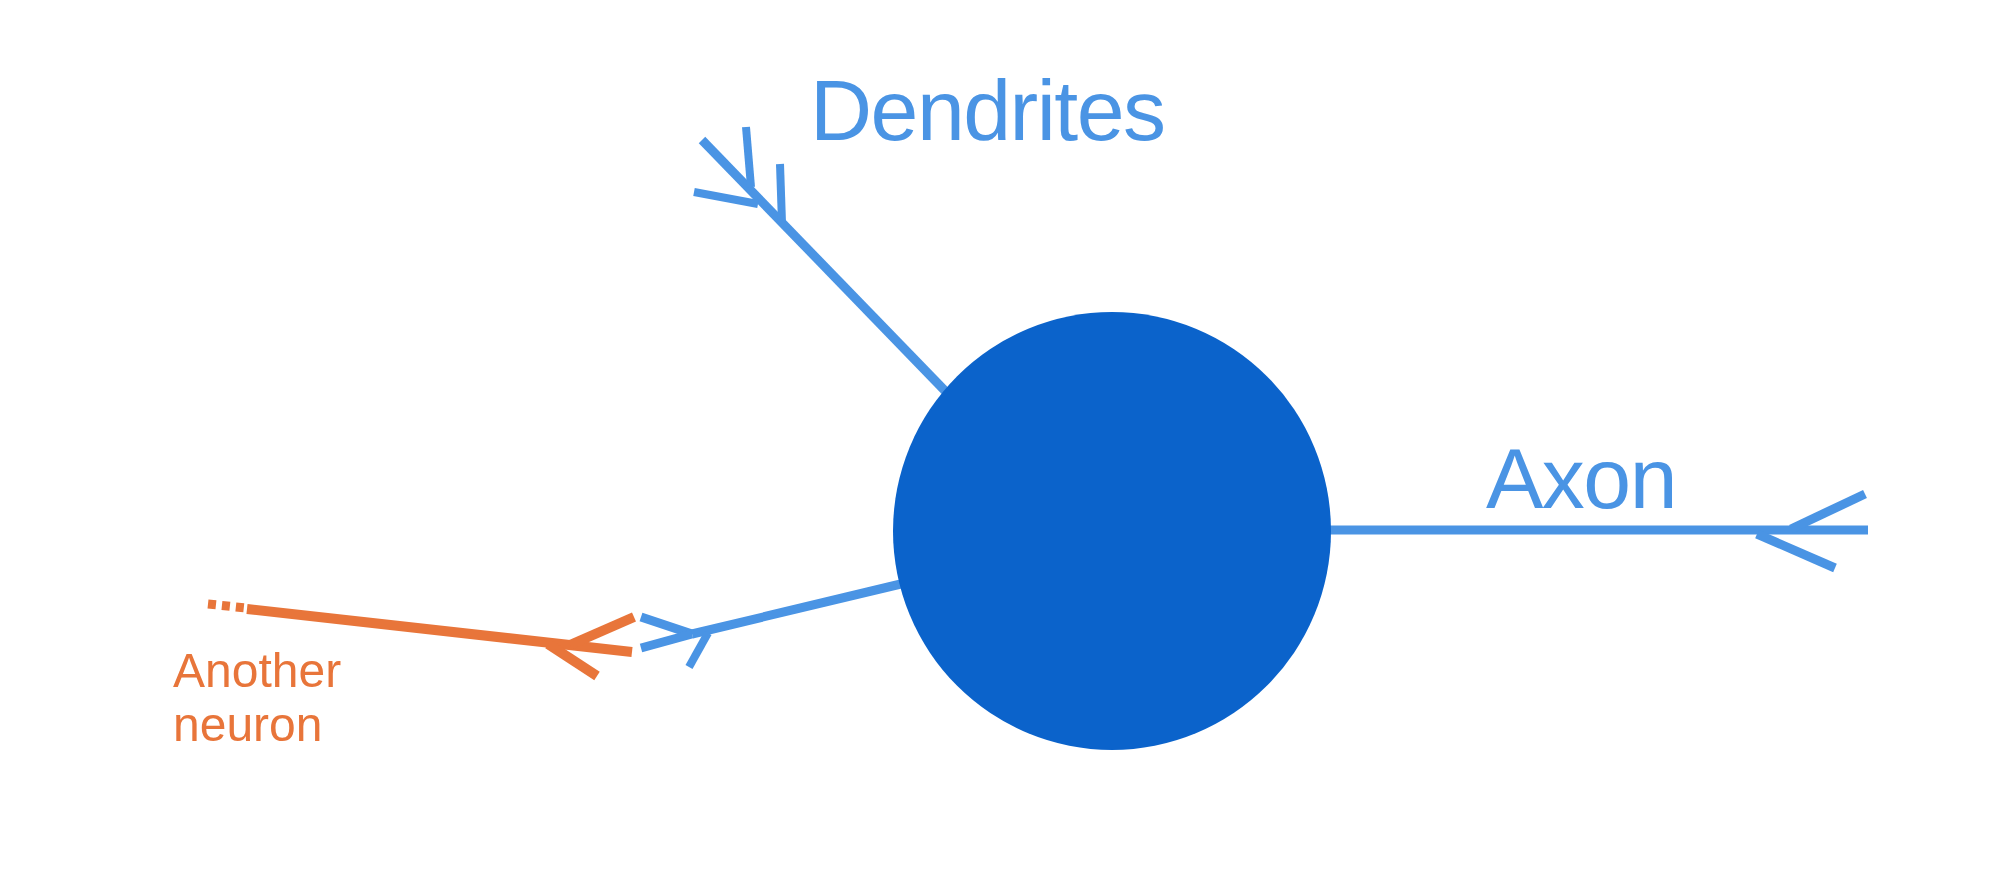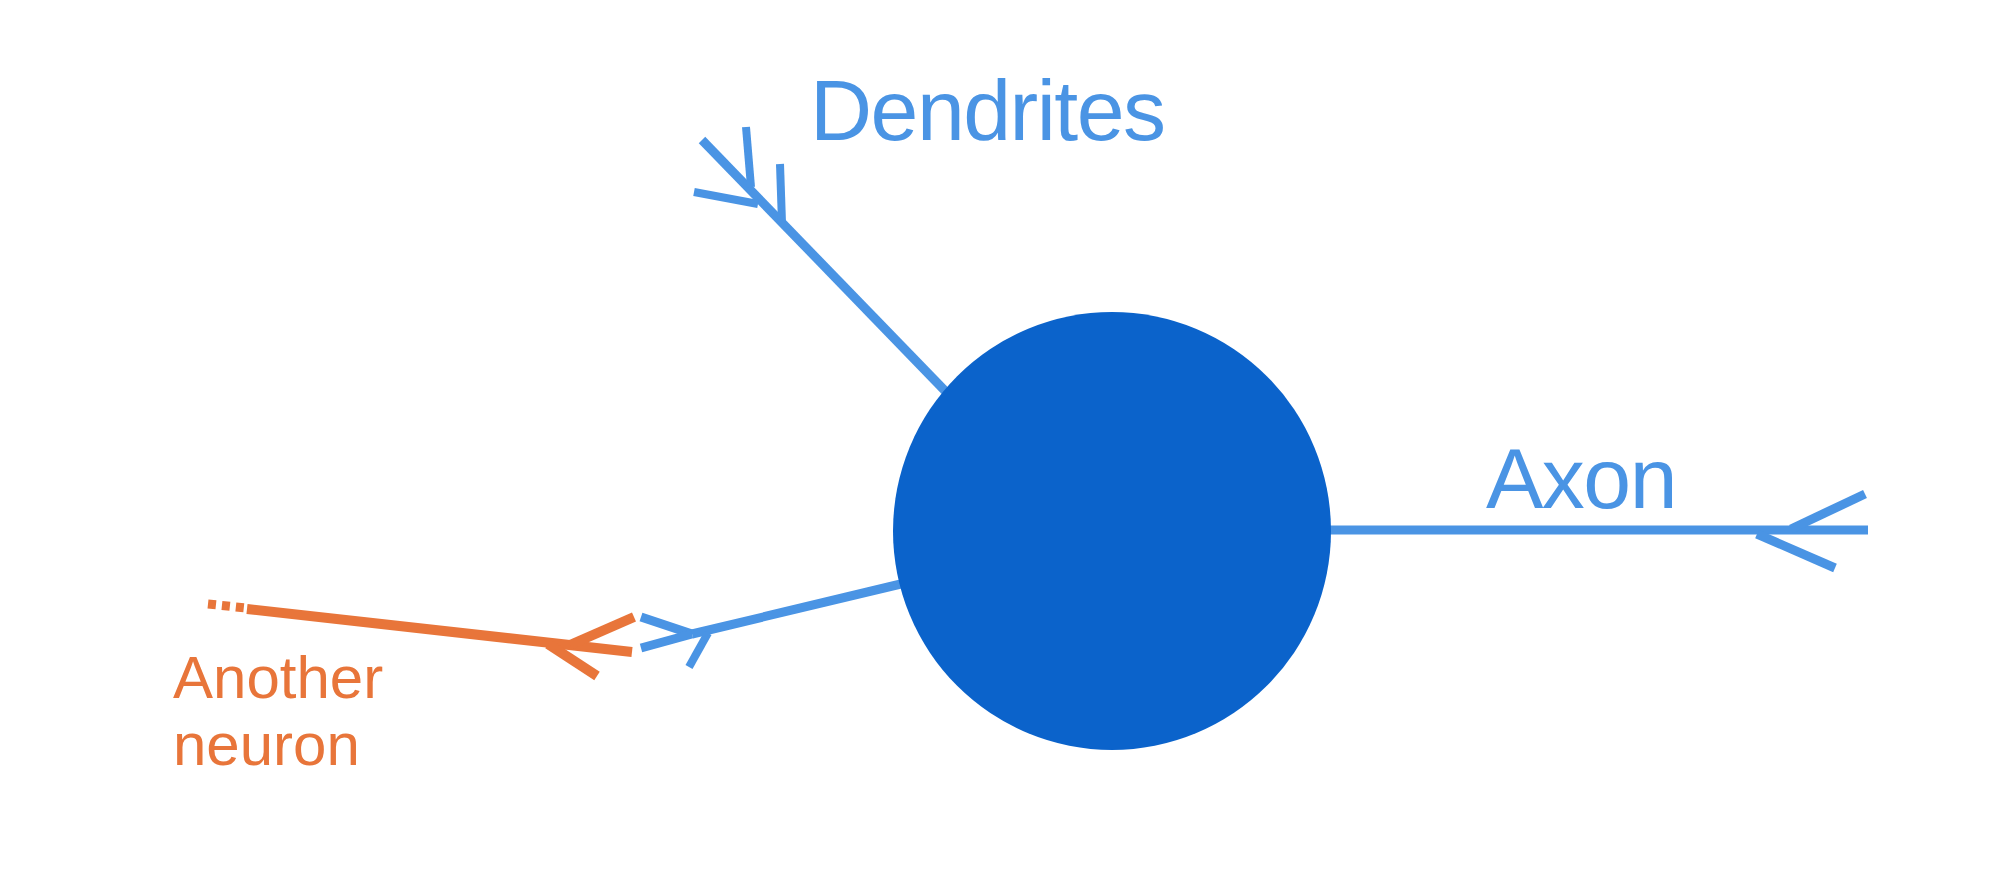--- a/index.html
+++ b/index.html
@@ -49,21 +49,21 @@
     left: 1486px;
     top: 432px;
     font-size: 86px;
     letter-spacing: -1.5px;
     color: var(--neuron-stroke, #4a94e4);
   }
   #another-neuron-label {
     left: 173px;
     top: 644px;
     width: 250px;
-    font-size: 60px;
+    font-size: 48px;
     line-height: 1.12;
     color: var(--other-neuron, #e8753a);
   }
   #cell-label-box {
     position: absolute;
     left: 893px;
     top: 312px;
     width: 438px;
     height: 438px;
     display: flex;

